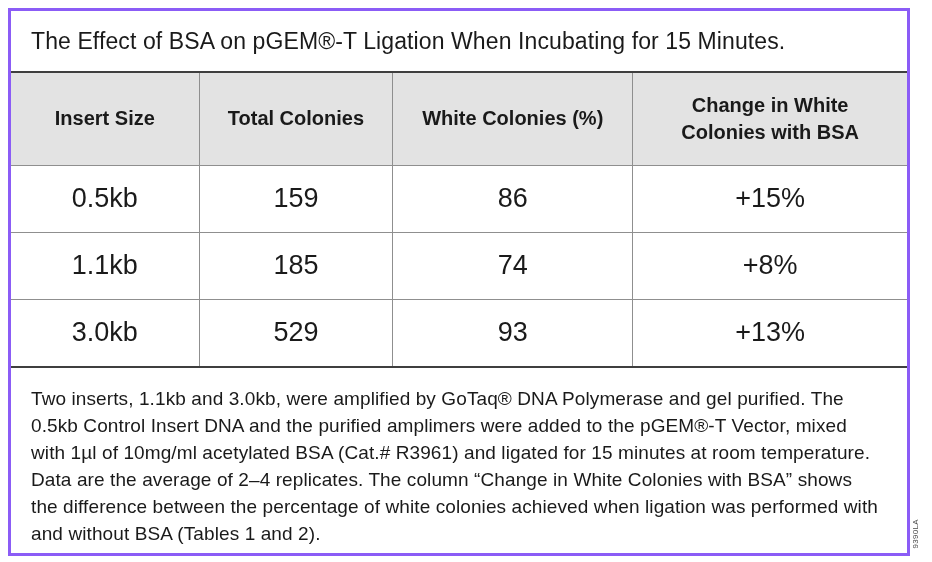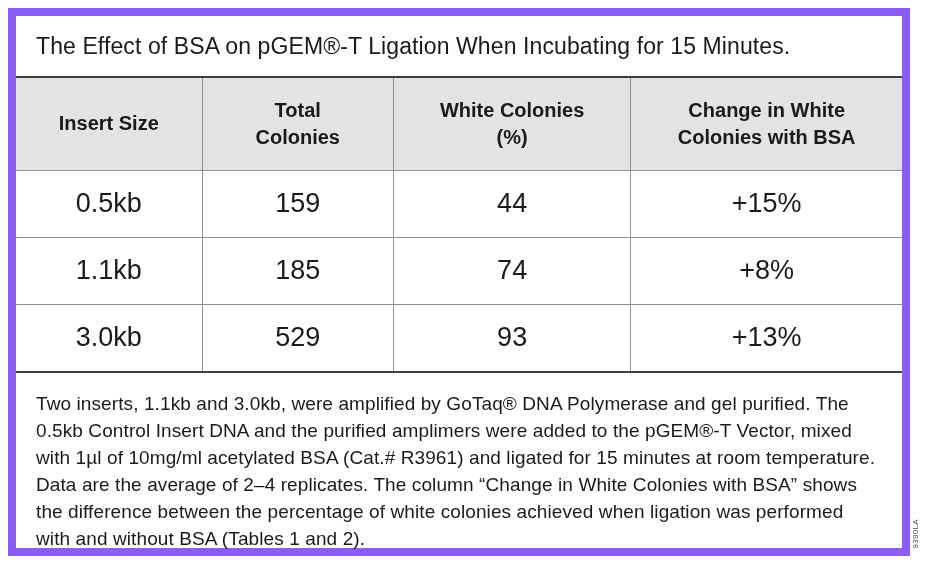--- a/index.html
+++ b/index.html
@@ -9,21 +9,21 @@
     font-family: "Liberation Sans", sans-serif;
     color: #1a1a1a;
     overflow: hidden;
   }
   .stage { position: relative; width: 932px; height: 562px; }
 
   .figure {
     position: absolute;
     left: 8px; top: 8px;
     width: 902px; height: 548px;
-    border: 8px solid #8b5cf6;
+    border: 3px solid #8b5cf6;
     background: #ffffff;
     display: flex;
     flex-direction: column;
   }
 
   .title-bar {
     height: 62px;
     flex: 0 0 62px;
     border-bottom: 2px solid #3f3f3f;
     display: flex;
@@ -111,21 +111,21 @@
           <th>Insert Size</th>
           <th>Total Colonies</th>
           <th>White Colonies (%)</th>
           <th>Change in White Colonies with BSA</th>
         </tr>
       </thead>
       <tbody>
         <tr>
           <td>0.5kb</td>
           <td>159</td>
-          <td>44</td>
+          <td>86</td>
           <td>+15%</td>
         </tr>
         <tr>
           <td>1.1kb</td>
           <td>185</td>
           <td>74</td>
           <td>+8%</td>
         </tr>
         <tr>
           <td>3.0kb</td>

